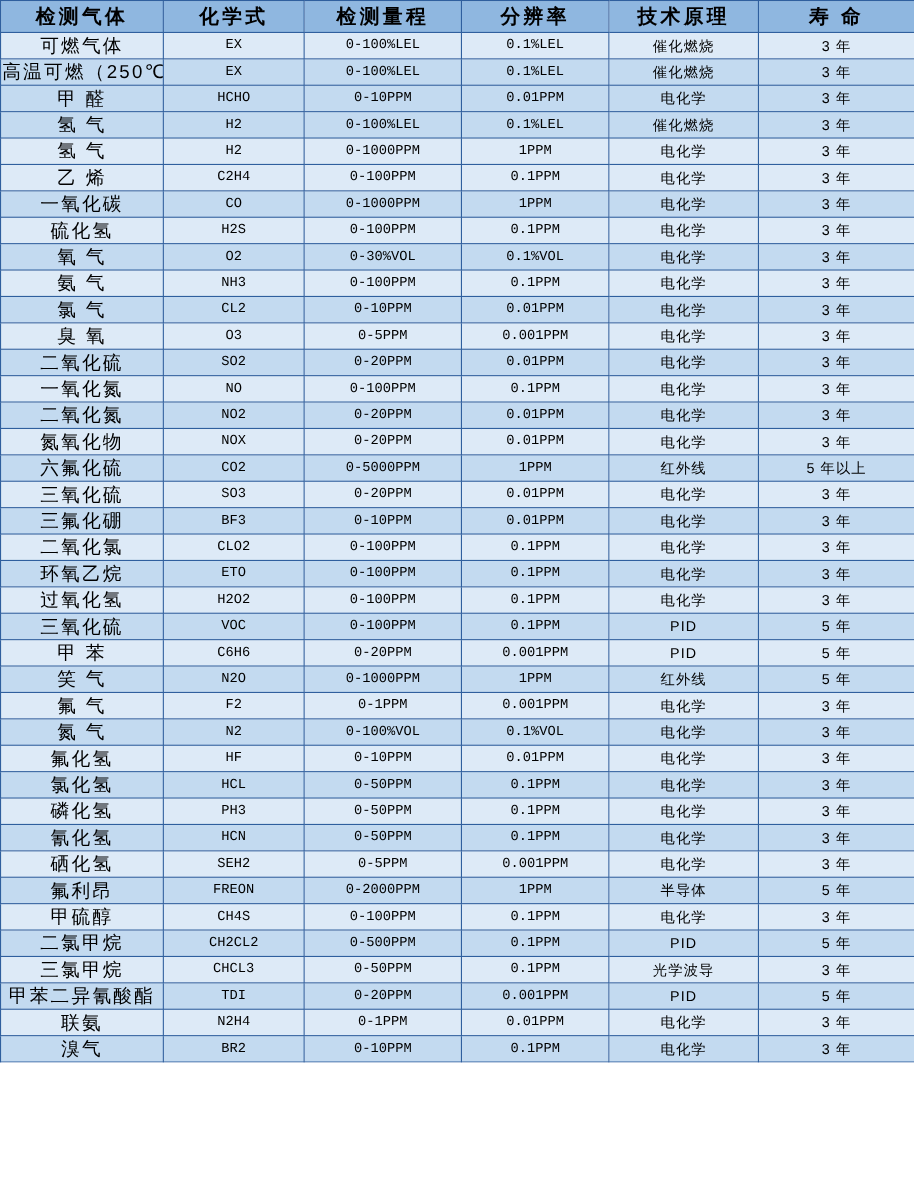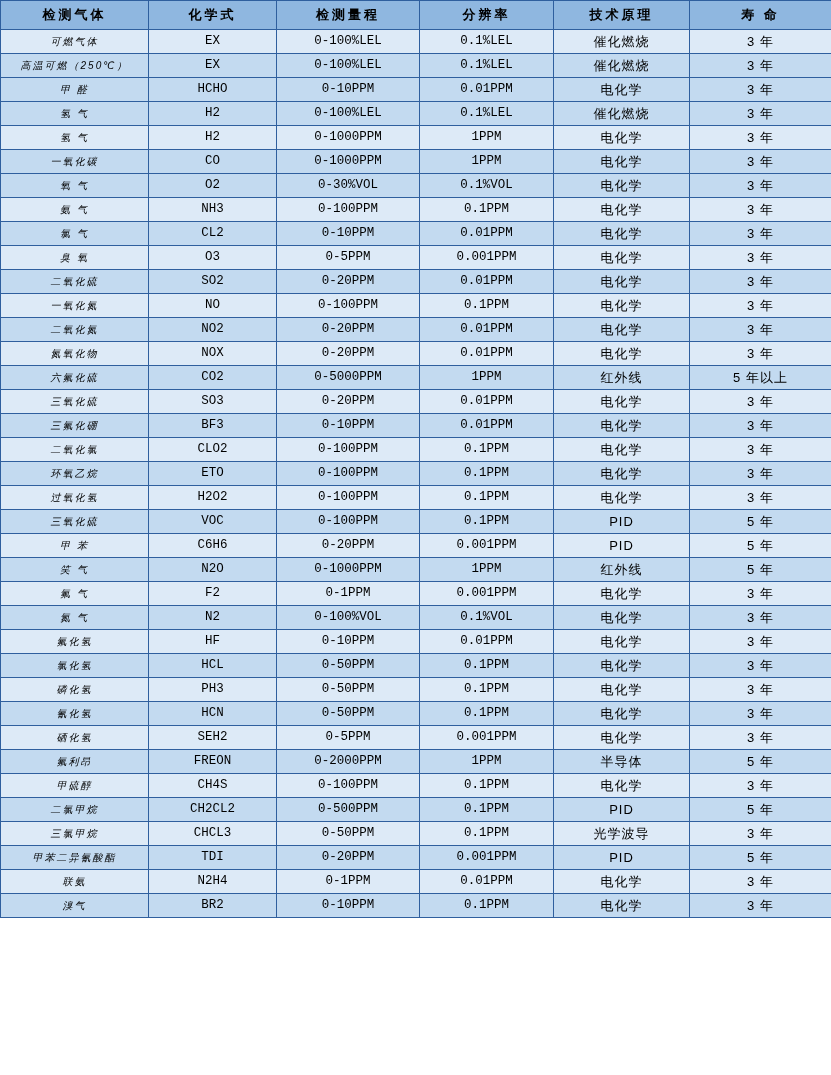--- a/index.html
+++ b/index.html
@@ -27,39 +27,38 @@
     border: 1px solid #2f5f9e;
     text-align: center;
     vertical-align: middle;
     color: #000000;
     white-space: nowrap;
     overflow: hidden;
   }
   #gas-table thead th {
     height: 26px;
     background: #8fb7e0;
-    font-size: 13px;
+    font-size: 18px;
     font-weight: bold;
     letter-spacing: 3px;
   }
   #gas-table tbody td {
     height: 21px;
     font-size: 13px;
     line-height: 21px;
   }
   #gas-table tbody tr.odd td {
     background: #ddeaf7;
   }
   #gas-table tbody tr.even td {
     background: #c3daf0;
   }
   #gas-table tbody td.col-name {
     letter-spacing: 2px;
-    font-size: 10px;
-    font-style: italic;
+    font-size: 17px;
   }
   #gas-table tbody td.col-formula,
   #gas-table tbody td.col-range,
   #gas-table tbody td.col-res {
     font-family: "Liberation Mono", "DejaVu Sans Mono", monospace;
     font-size: 12.5px;
   }
   #gas-table tbody td.col-tech,
   #gas-table tbody td.col-life {
     letter-spacing: 1px;
@@ -121,25 +120,41 @@
         <td class="col-life">3 年</td>
       </tr>
       <tr class="odd">
         <td class="col-name">氢 气</td>
         <td class="col-formula">H2</td>
         <td class="col-range">0-1000PPM</td>
         <td class="col-res">1PPM</td>
         <td class="col-tech">电化学</td>
         <td class="col-life">3 年</td>
       </tr>
+      <tr class="odd">
+        <td class="col-name">乙 烯</td>
+        <td class="col-formula">C2H4</td>
+        <td class="col-range">0-100PPM</td>
+        <td class="col-res">0.1PPM</td>
+        <td class="col-tech">电化学</td>
+        <td class="col-life">3 年</td>
+      </tr>
       <tr class="even">
         <td class="col-name">一氧化碳</td>
         <td class="col-formula">CO</td>
         <td class="col-range">0-1000PPM</td>
         <td class="col-res">1PPM</td>
+        <td class="col-tech">电化学</td>
+        <td class="col-life">3 年</td>
+      </tr>
+      <tr class="odd">
+        <td class="col-name">硫化氢</td>
+        <td class="col-formula">H2S</td>
+        <td class="col-range">0-100PPM</td>
+        <td class="col-res">0.1PPM</td>
         <td class="col-tech">电化学</td>
         <td class="col-life">3 年</td>
       </tr>
       <tr class="even">
         <td class="col-name">氧 气</td>
         <td class="col-formula">O2</td>
         <td class="col-range">0-30%VOL</td>
         <td class="col-res">0.1%VOL</td>
         <td class="col-tech">电化学</td>
         <td class="col-life">3 年</td>

